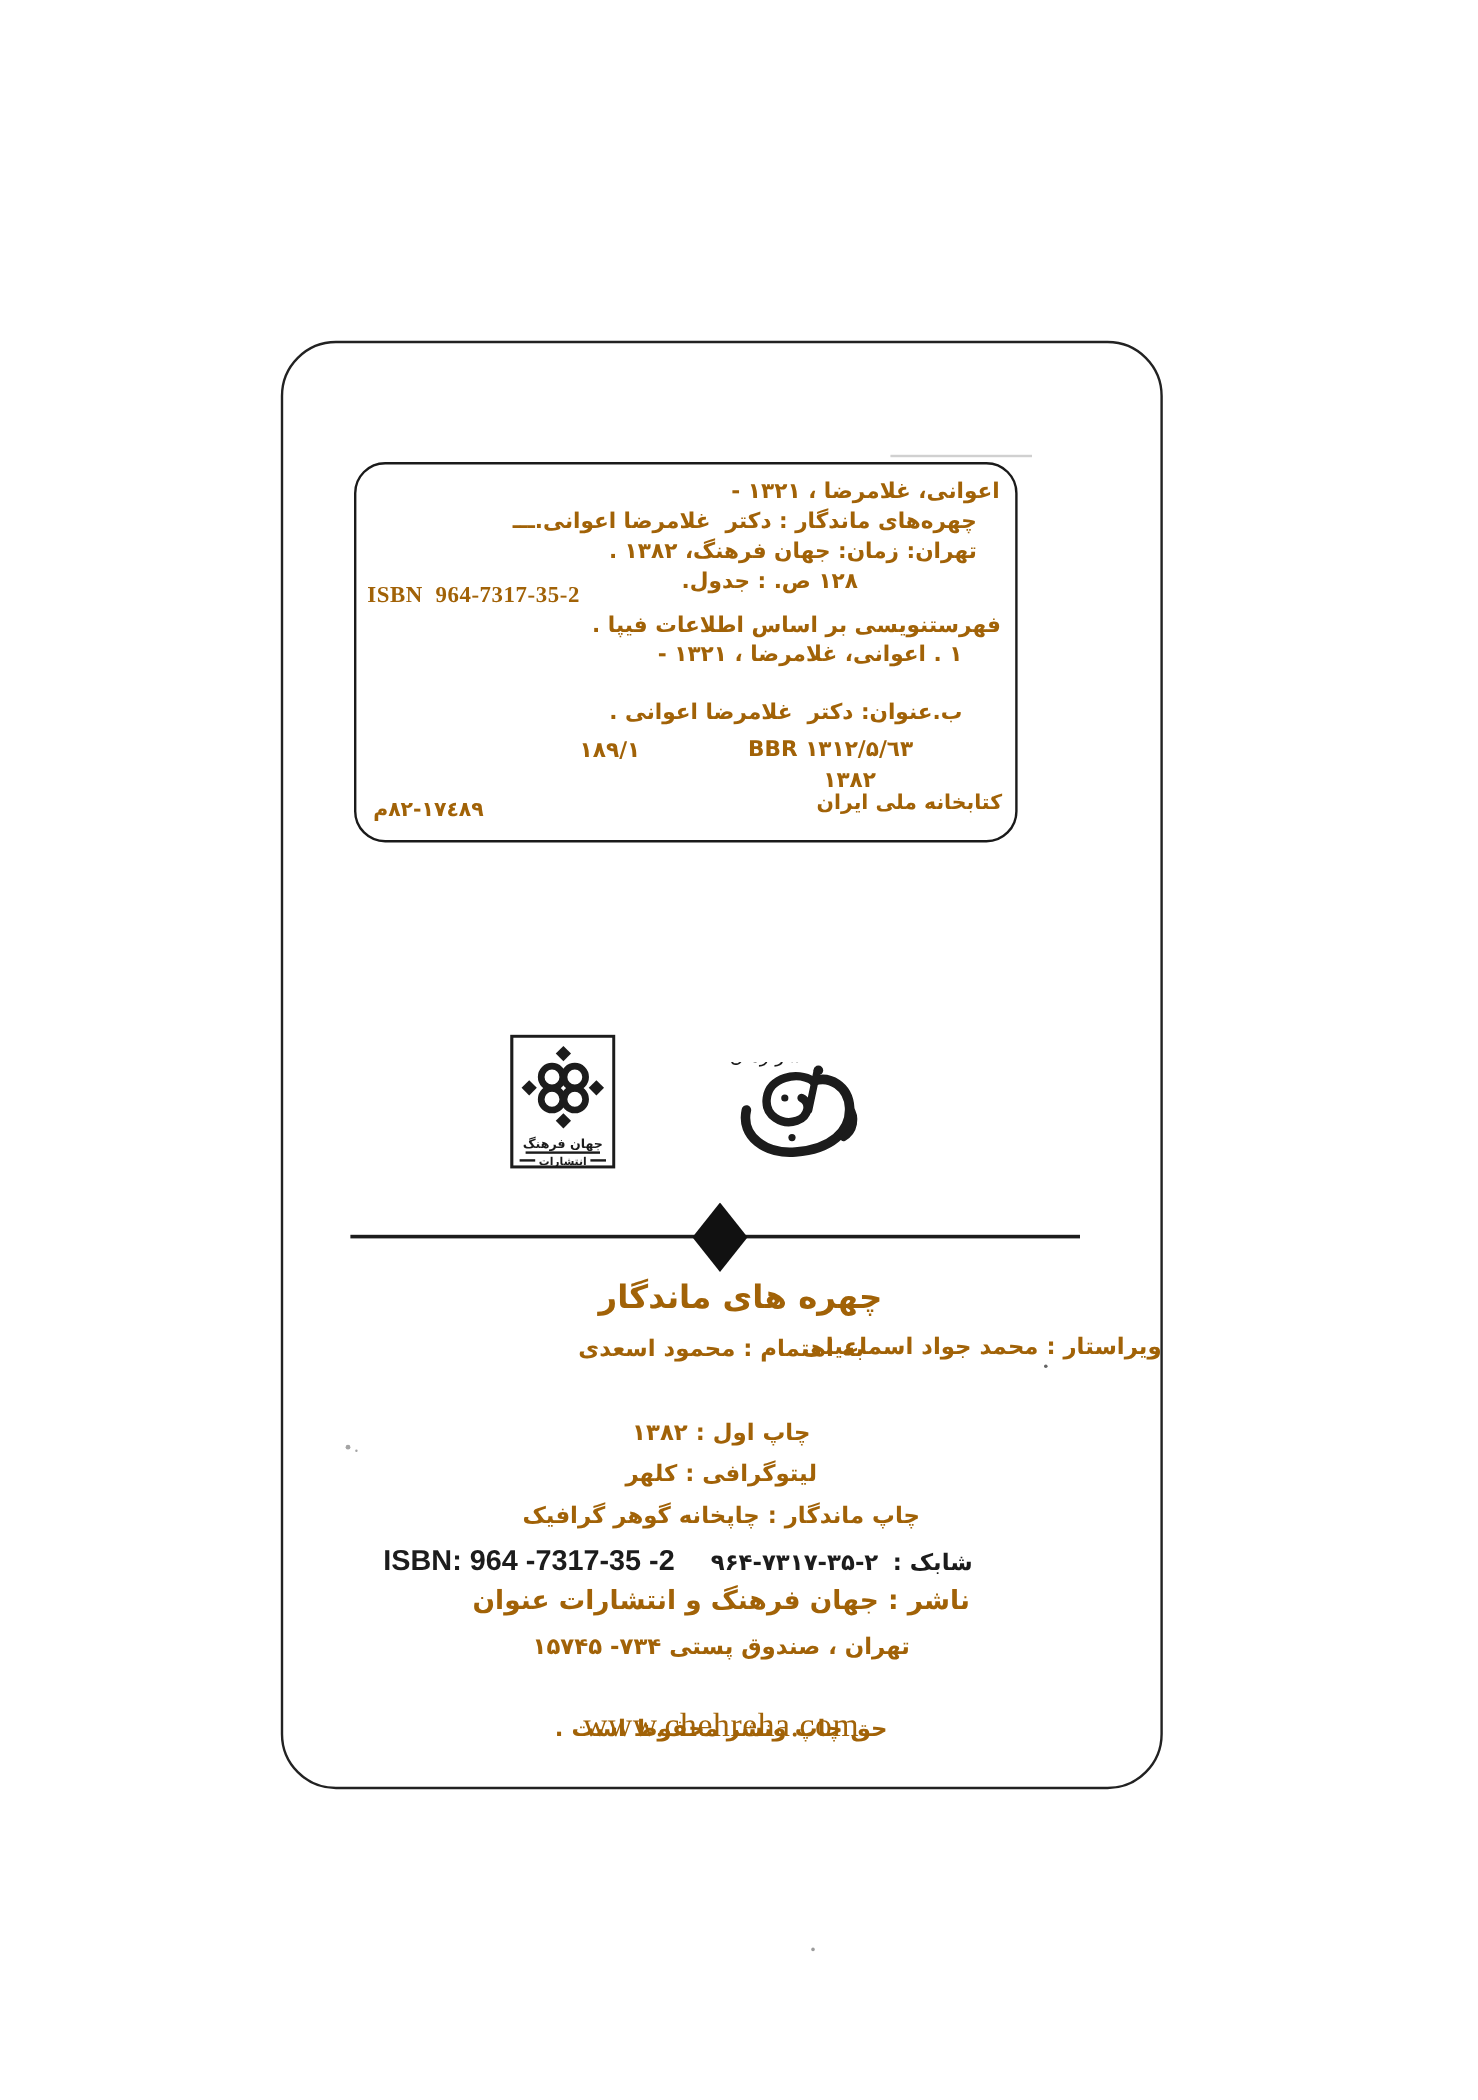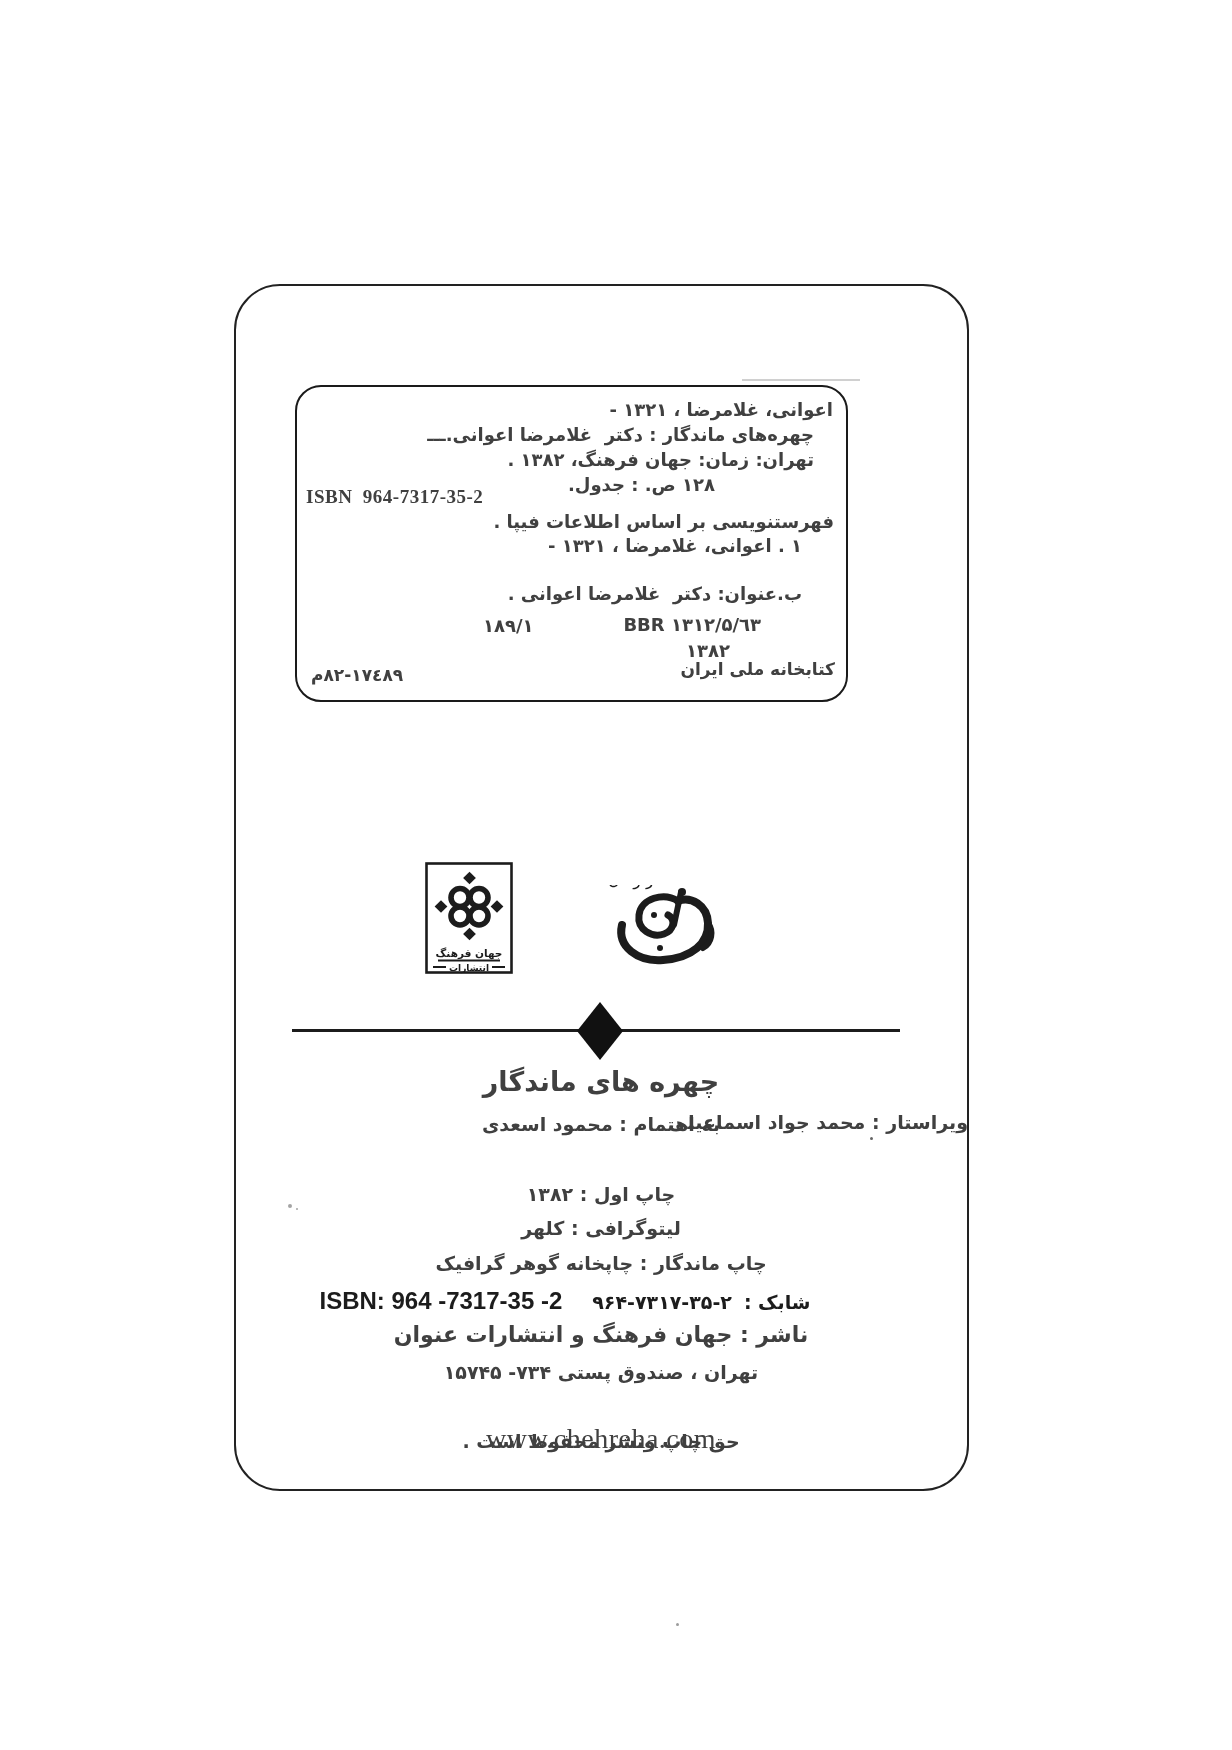--- a/index.html
+++ b/index.html
@@ -10,27 +10,27 @@
   .frame{
     position:absolute;left:234px;top:284px;width:731px;height:1203px;
     border:2.5px solid #222;border-radius:46px;
   }
   .cip-box{
     position:absolute;left:295px;top:385px;width:549px;height:313px;
     border:2.5px solid #1a1a1a;border-radius:26px;
   }
   .t{
     position:absolute;font-family:"DejaVu Sans",sans-serif;font-weight:700;
-    font-size:18px;color:#404040;white-space:pre;line-height:1.2;
+    font-size:18px;color:#a16207;white-space:pre;line-height:1.2;
   }
   .rtl{direction:rtl;unicode-bidi:embed;}
   .ltrov{direction:ltr;unicode-bidi:bidi-override;}
   .serif{font-family:"Liberation Serif",serif;}
   .center{left:234px;width:734px;text-align:center;}
-  .title-line{font-size:27px;}
+  .title-line{font-size:27px;padding-left:16px;}
   .publisher-line{font-size:22px;}
   .website-line{font-size:28px;font-weight:400;letter-spacing:.5px;margin-top:32px;}
   .natlib{font-size:17px;letter-spacing:1px;}
   .nbn{font-size:17px;}
   .cip-isbn{font-family:"Liberation Serif",serif;font-size:19px;letter-spacing:.5px;}
   .isbn-row{
     position:absolute;left:234px;top:1287px;width:734px;
     display:flex;justify-content:center;align-items:baseline;gap:12px;
     transform:translateX(-36px);
   }

